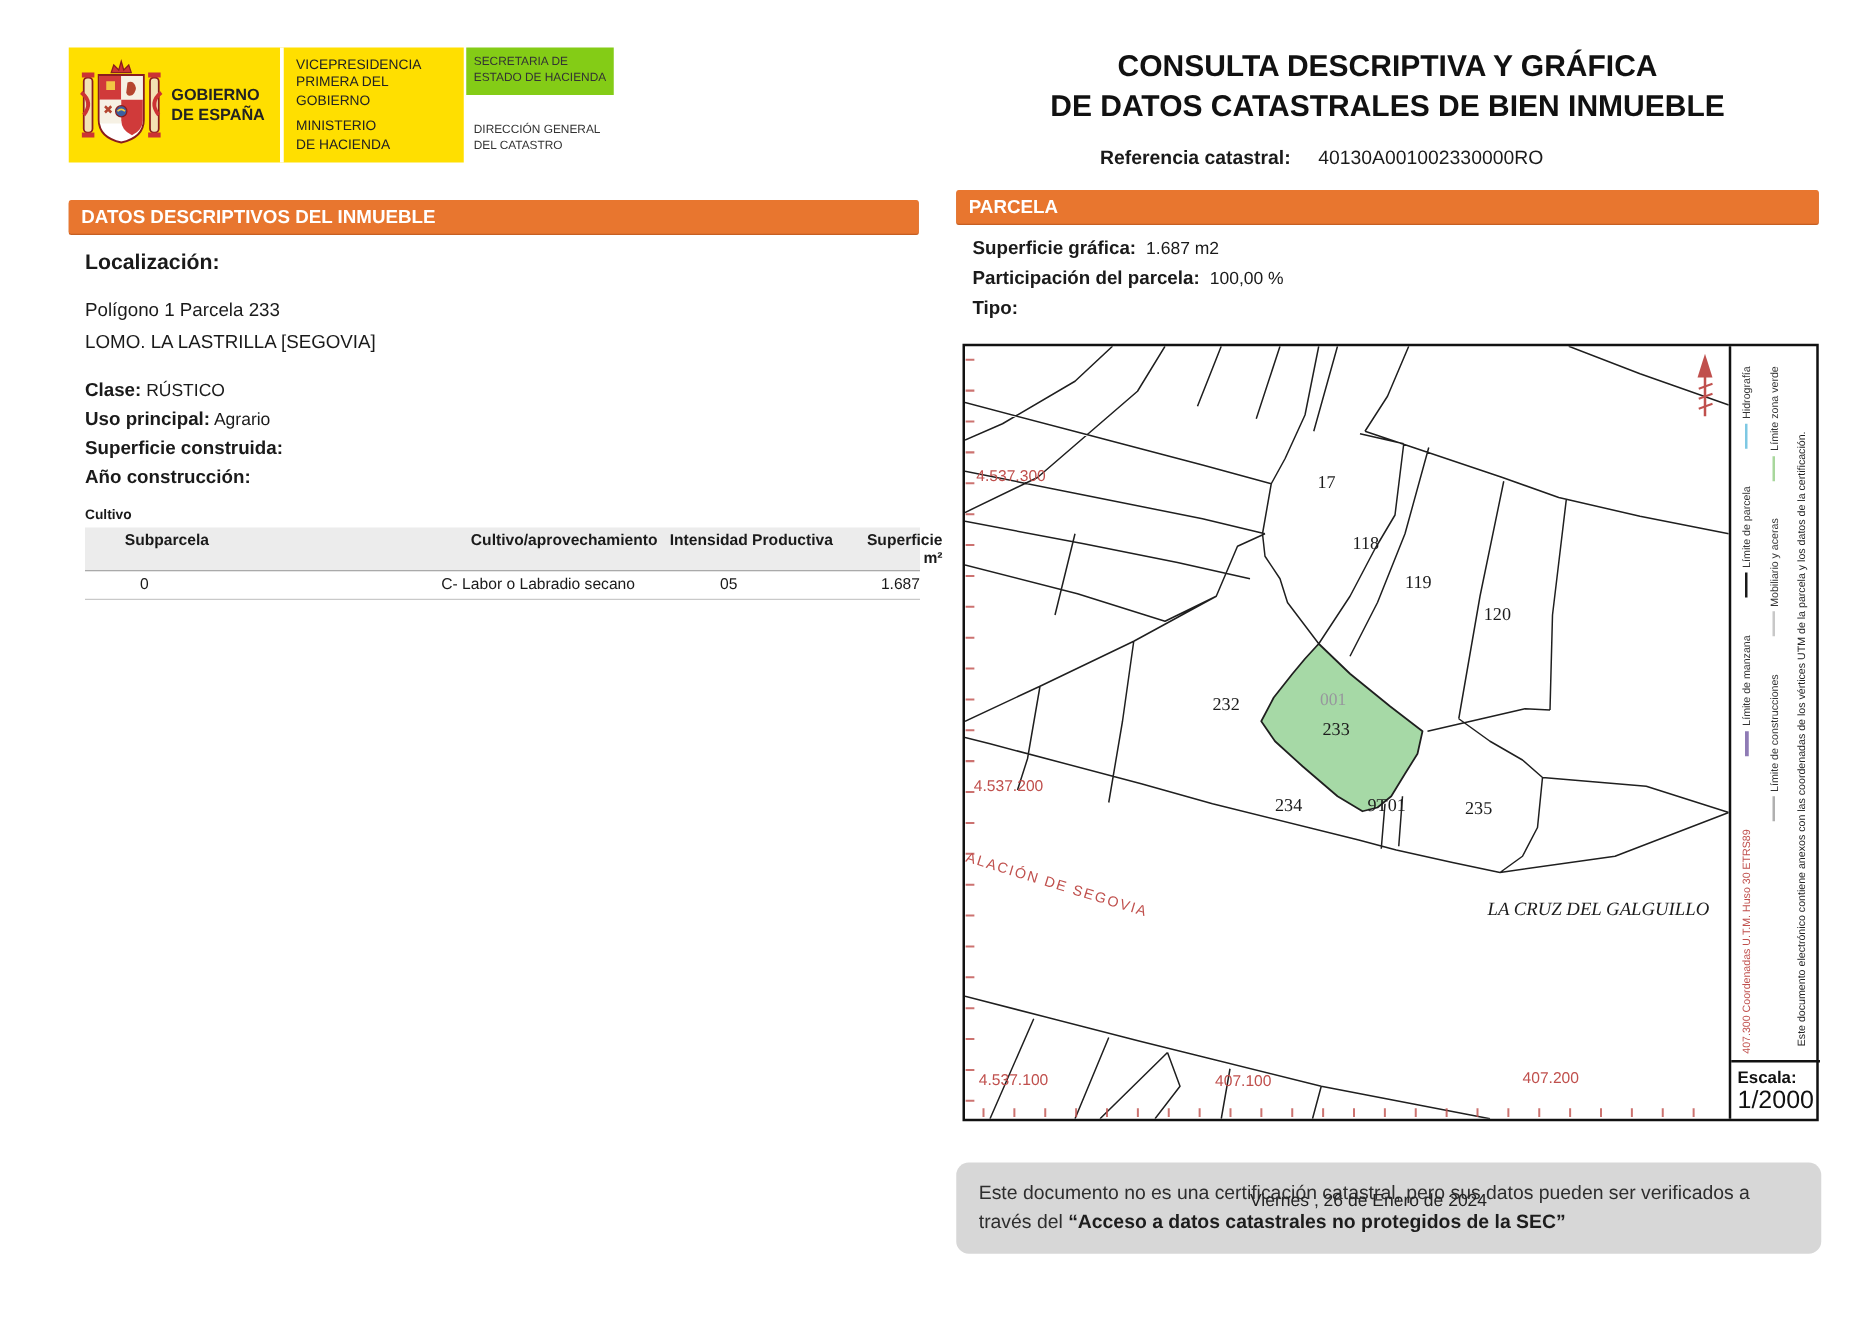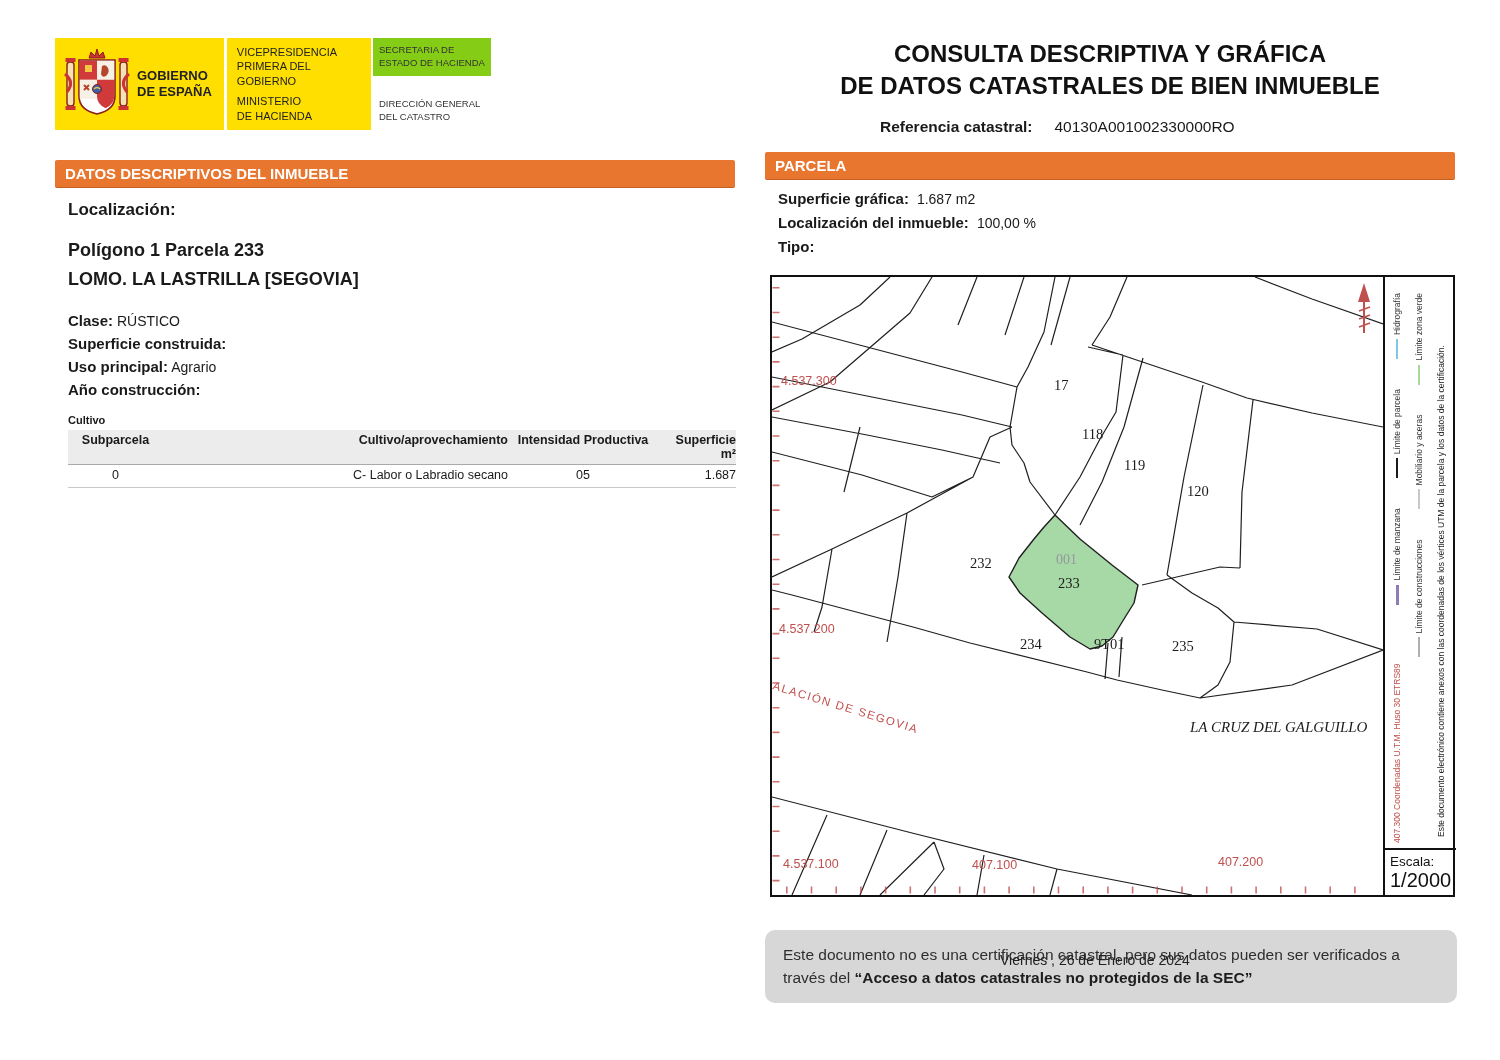--- a/index.html
+++ b/index.html
@@ -37,27 +37,27 @@
     border-radius:2px; box-shadow:0 1px 0 #c65f22;
   }
   .bar-left  { position:absolute; left:55px;  top:160px; width:680px; }
   .bar-right { position:absolute; left:765px; top:152px; width:690px; }
 
   
   .left-col { position:absolute; left:68px; top:200px; width:660px; }
   .fld { font-size:14px; margin-bottom:6px; }
   .fld b { font-size:15px; }
   .loc-label { font-weight:bold; font-size:17px; margin-bottom:20px; }
-  .loc-line { font-size:18px; margin-bottom:8px;font-weight:bold; }
+  .loc-line { font-size:15px; margin-bottom:8px; }
   .gap-lg { height:14px; }
   .cultivo-title { font-weight:bold; font-size:11px; margin:16px 0 4px 0; }
   .ctable { width:668px; font-size:12.5px; }
   .ctable .thead {
     display:grid; grid-template-columns:95px 345px 150px 78px;
-    background:#ececec; font-weight:bold; padding:3px 0;
+    background:#ececec; font-weight:bold; padding:3px 18px;
     border-bottom:1px solid #aaa;
   }
   .ctable .trow {
     display:grid; grid-template-columns:95px 345px 150px 78px;
     padding:3px 0 5px 0; border-bottom:1px solid #c9c9c9;
   }
   .c-center { text-align:center; }
   .c-right { text-align:right; }
   .c-left { text-align:right; }
 
@@ -85,21 +85,21 @@
     display:flex; align-items:center; white-space:nowrap;
   }
   .vinner.pack-top { justify-content:flex-end; padding-right:16px; }
   .vinner.pack-bottom { justify-content:flex-start; padding-left:6px; }
   .lg-item { display:inline-flex; align-items:center; font-size:8.5px; color:#333; margin-left:30px; }
   .sw { display:inline-block; width:20px; height:2px; margin-right:4px; }
   .sw-thick { height:3px; }
   .red-note { font-size:8.5px; color:#c0504d; margin-right:auto; }
   .cert-note { font-size:8.5px; color:#222; }
   .escala-box { height:47px; border-top:2px solid #111; padding:4px 5px; }
-  .escala-box .el { font-weight:normal; font-size:13.5px; color:#111; }
+  .escala-box .el { font-weight:bold; font-size:13.5px; color:#111; }
   .escala-box .ev { font-size:20px; color:#111; }
 
   
   .disclaimer {
     position:absolute; left:765px; top:930px; width:692px;
     background:#d7d7d7; border-radius:10px; padding:13px 18px;
     font-size:15.5px; line-height:1.5; color:#2e2e2e;
   }
   .disclaimer b { color:#1d1d1d; }
   .date-line {
@@ -160,43 +160,43 @@
 
 <div class="bar bar-left">DATOS DESCRIPTIVOS DEL INMUEBLE</div>
 <div class="bar bar-right">PARCELA</div>
 
 <div class="left-col">
   <div class="loc-label">Localización:</div>
   <div class="loc-line">Polígono 1 Parcela 233</div>
   <div class="loc-line">LOMO. LA LASTRILLA [SEGOVIA]</div>
   <div class="gap-lg"></div>
   <div class="fld"><b>Clase:</b> <span>RÚSTICO</span></div>
+  <div class="fld"><b>Uso principal:</b> <span>Agrario</span></div>
   <div class="fld"><b>Superficie construida:</b> <span></span></div>
-  <div class="fld"><b>Uso principal:</b> <span>Agrario</span></div>
   <div class="fld"><b>Año construcción:</b> <span></span></div>
   <div class="cultivo-title">Cultivo</div>
   <div class="ctable">
     <div class="thead">
       <div class="c-center">Subparcela</div>
       <div class="c-left">Cultivo/aprovechamiento</div>
       <div class="c-center">Intensidad Productiva</div>
       <div class="c-right">Superficie m²</div>
     </div>
     <div class="trow">
       <div class="c-center">0</div>
       <div class="c-left">C- Labor o Labradio secano</div>
       <div class="c-center">05</div>
       <div class="c-right">1.687</div>
     </div>
   </div>
 </div>
 
 <div class="right-col">
   <div class="rfld"><b>Superficie gráfica:</b><span>1.687 m2</span></div>
-  <div class="rfld"><b>Localización del inmueble:</b><span>100,00 %</span></div>
+  <div class="rfld"><b>Participación del parcela:</b><span>100,00 %</span></div>
   <div class="rfld"><b>Tipo:</b><span></span></div>
 </div>
 
 <div class="map-frame">
   <div class="map-canvas">
     <svg viewBox="0 0 611 618">
 
       <path fill="none" stroke="#1f1f1f" stroke-width="1.2" stroke-linejoin="round" d="
         M118,0 L88,28 L30,62 L0,75
         M160,0 L138,36 L58,105 L0,133

